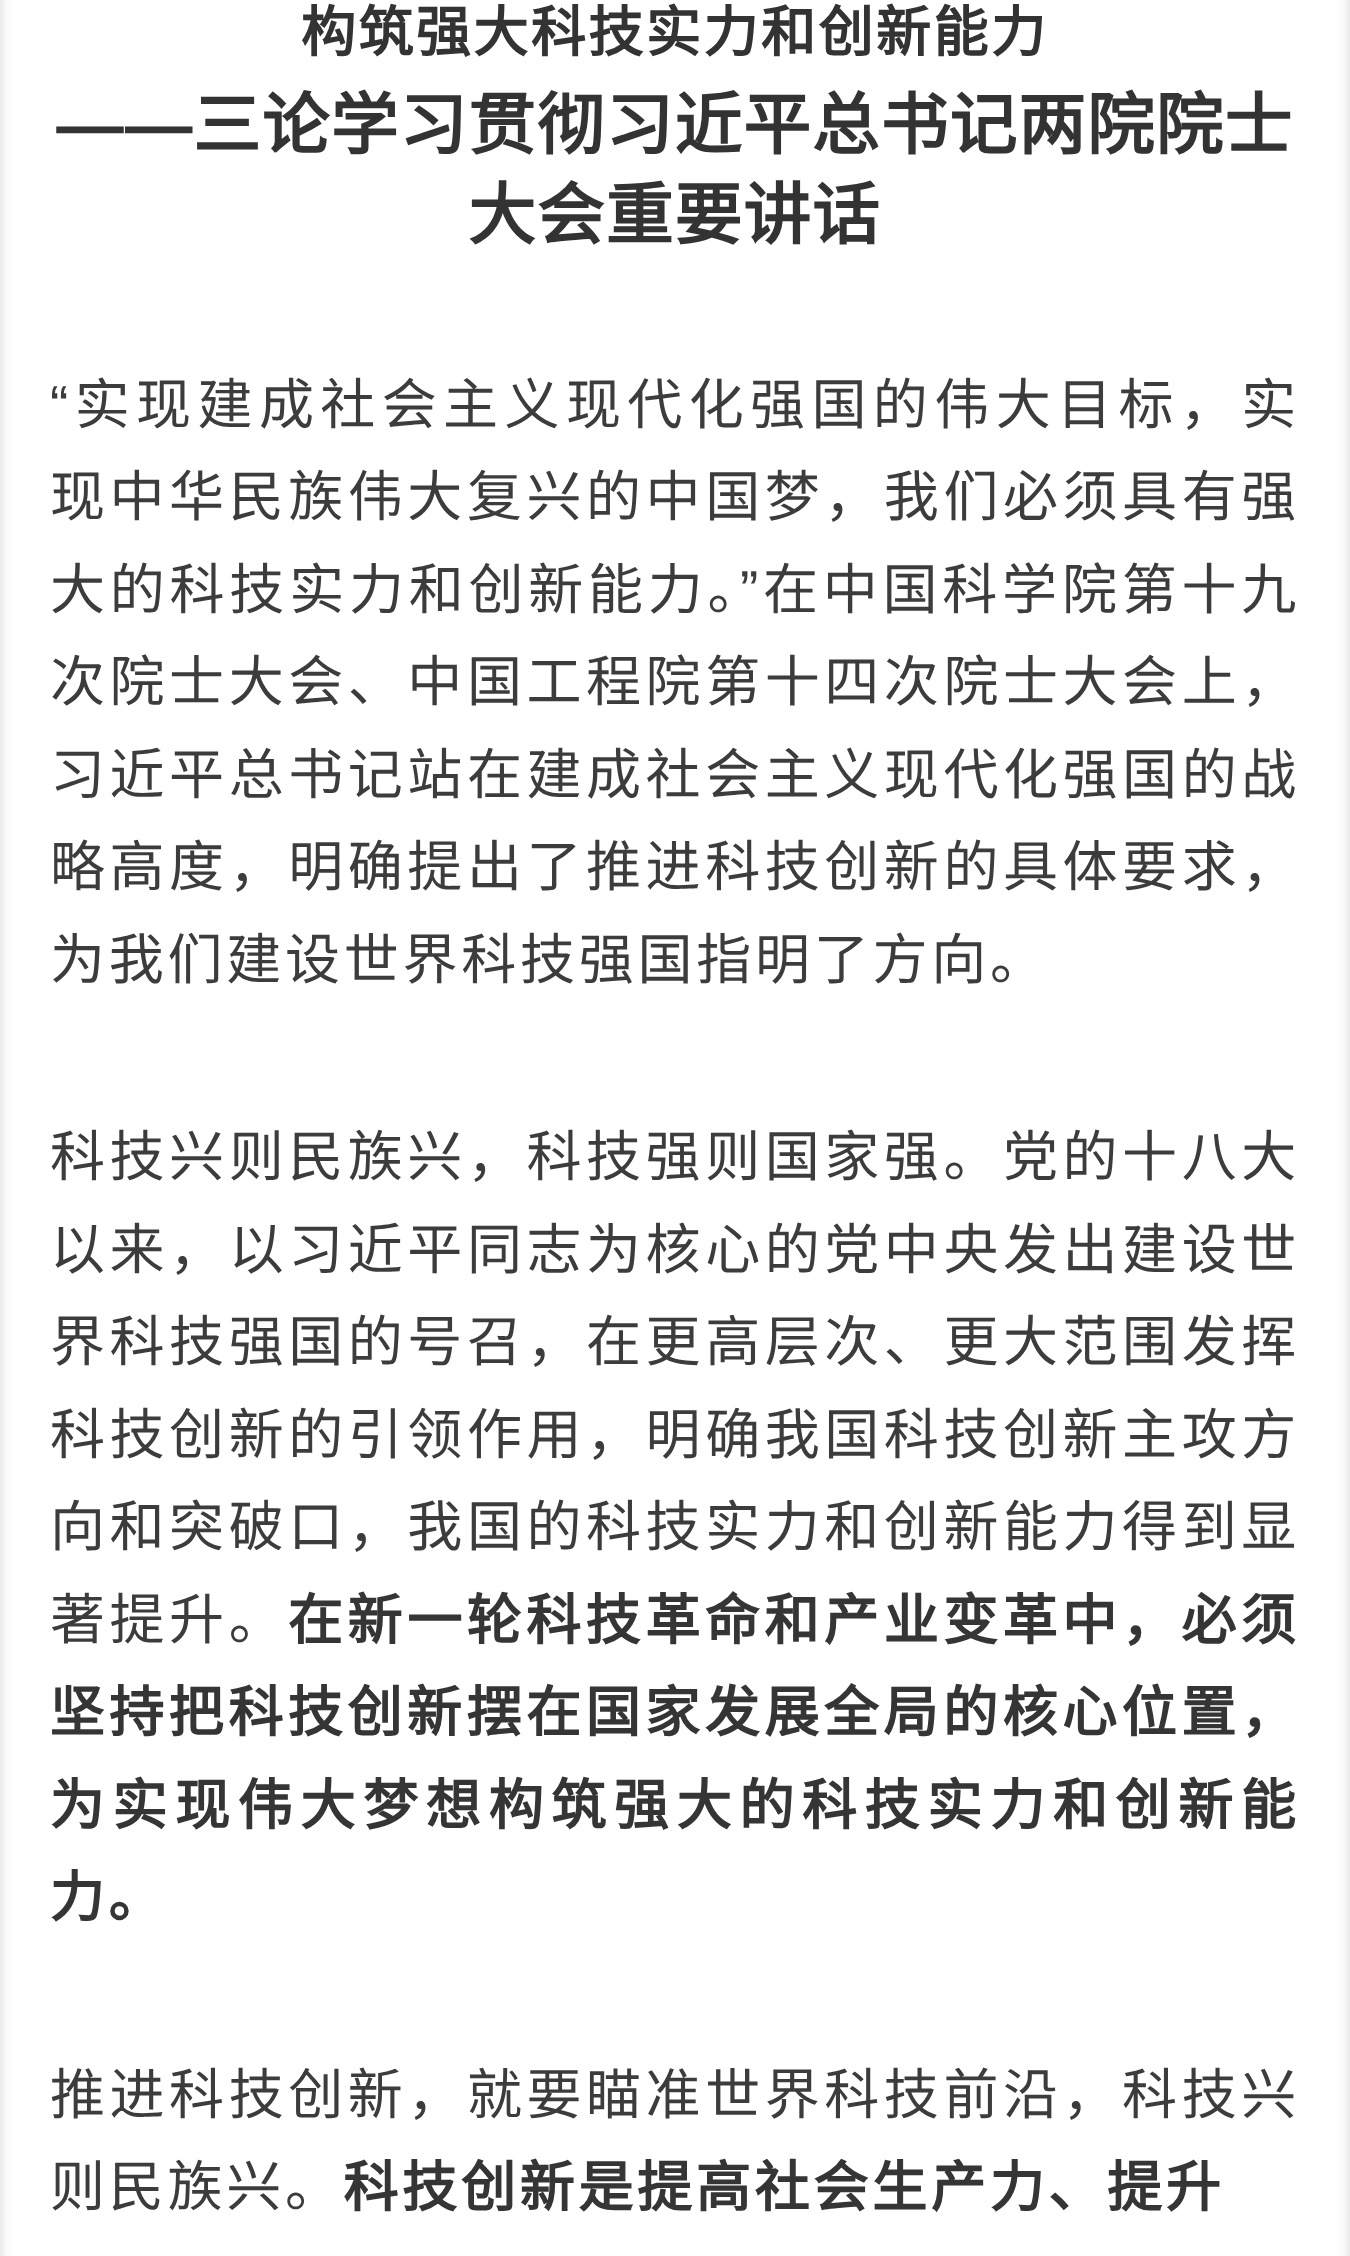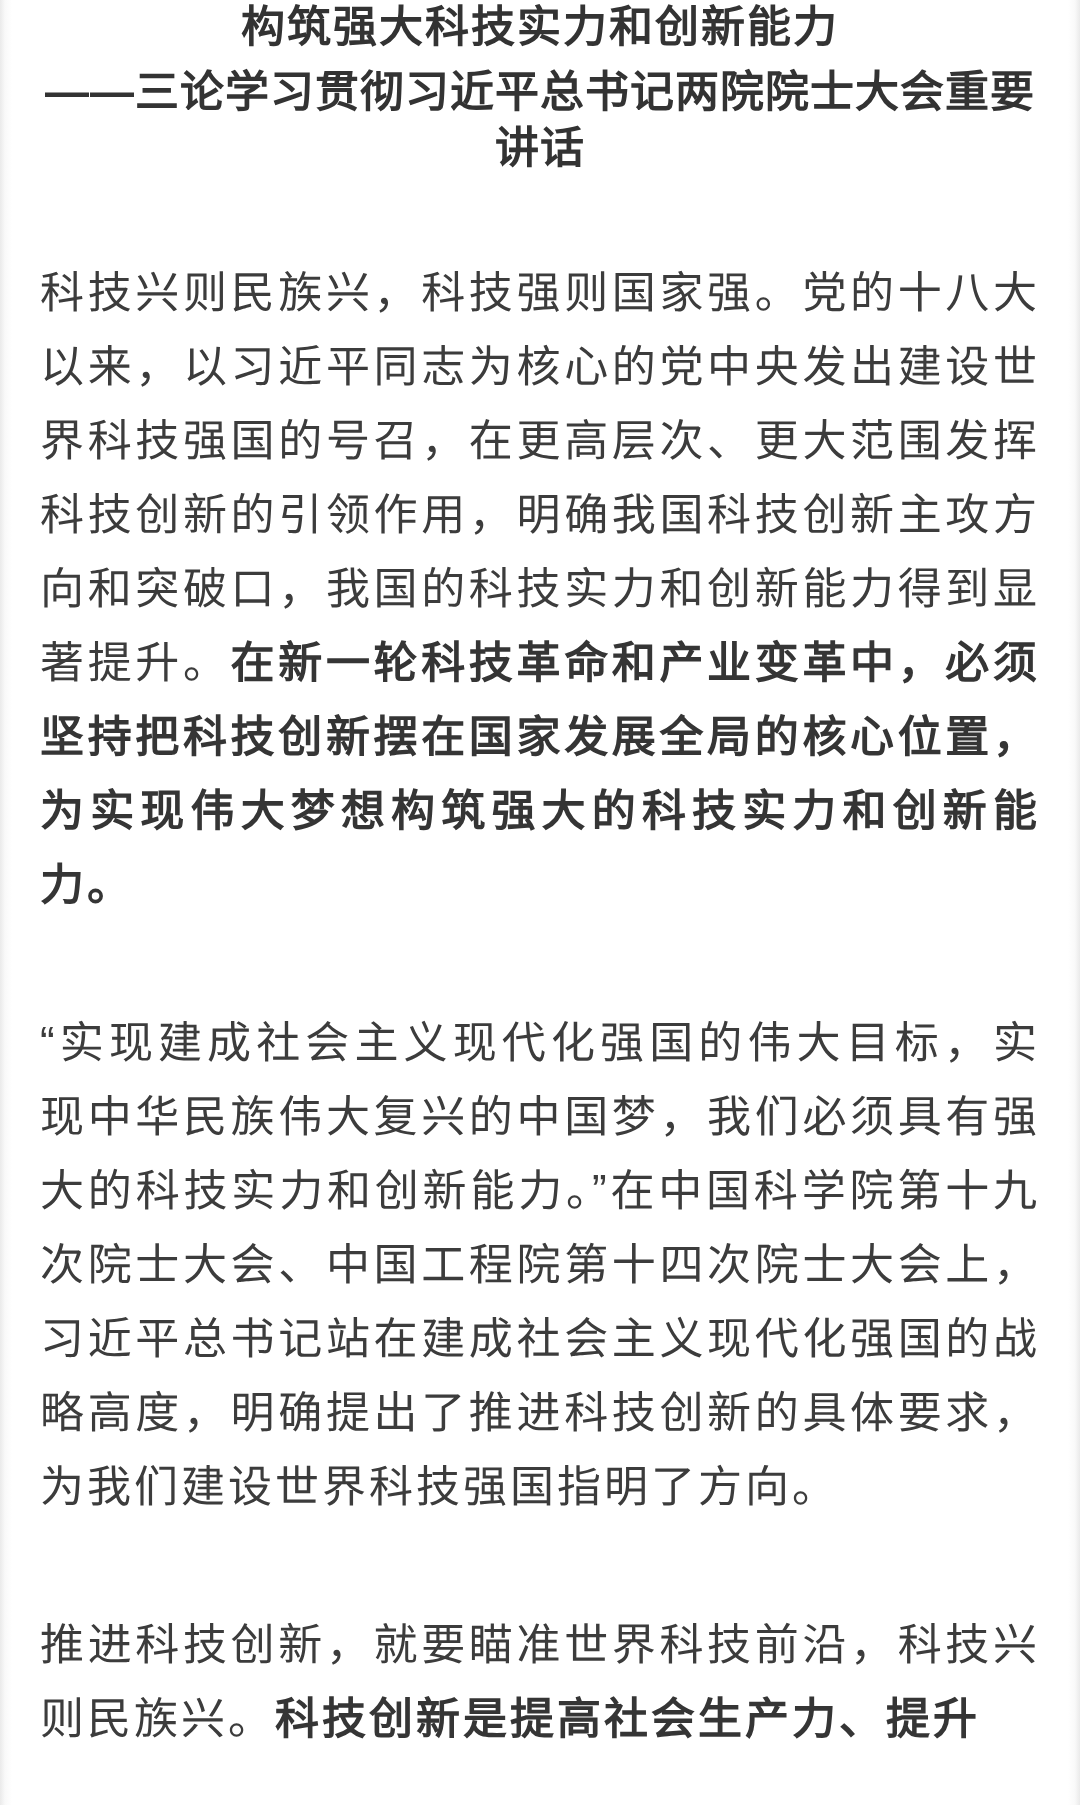--- a/index.html
+++ b/index.html
@@ -25,25 +25,25 @@
     margin: -10px 0 0 0;
     font-size: 44px;
     font-weight: 700;
     color: #333333;
     text-align: center;
     line-height: 74px;
     letter-spacing: 2px;
   }
   .article-subtitle {
     margin: 0;
-    font-size: 44px;
+    font-size: 54px;
     font-weight: 700;
     color: #333333;
     text-align: center;
-    line-height: 56px;
+    line-height: 72px;
     letter-spacing: 1px;
   }
   .para {
     margin: 84px 0 0 0;
     font-size: 44px;
     font-weight: 400;
     color: #3c3c3c;
     line-height: 74px;
     letter-spacing: 3px;
     text-align: justify;
@@ -60,19 +60,19 @@
 </style>
 </head>
 <body>
 
 <main class="article">
 
   <h1 class="article-title">构筑强大科技实力和创新能力</h1>
 
   <h2 class="article-subtitle">——三论学习贯彻习近平总书记两院院士大会重要讲话</h2>
 
+  <p class="para"><span>“实现建成社会主义现代化强国的伟大目标，实现中华民族伟大复兴的中国梦，我们必须具有强大的科技实力和创新能力。”在中国科学院第十九次院士大会、中国工程院第十四次院士大会上，习近平总书记站在建成社会主义现代化强国的战略高度，明确提出了推进科技创新的具体要求，为我们建设世界科技强国指明了方向。</span></p>
+
   <p class="para"><span>科技兴则民族兴，科技强则国家强。党的十八大以来，以习近平同志为核心的党中央发出建设世界科技强国的号召，在更高层次、更大范围发挥科技创新的引领作用，明确我国科技创新主攻方向和突破口，我国的科技实力和创新能力得到显著提升。</span><strong>在新一轮科技革命和产业变革中，必须坚持把科技创新摆在国家发展全局的核心位置，为实现伟大梦想构筑强大的科技实力和创新能力。</strong></p>
-
-  <p class="para"><span>“实现建成社会主义现代化强国的伟大目标，实现中华民族伟大复兴的中国梦，我们必须具有强大的科技实力和创新能力。”在中国科学院第十九次院士大会、中国工程院第十四次院士大会上，习近平总书记站在建成社会主义现代化强国的战略高度，明确提出了推进科技创新的具体要求，为我们建设世界科技强国指明了方向。</span></p>
 
   <p class="para"><span>推进科技创新，就要瞄准世界科技前沿，科技兴则民族兴。</span><strong>科技创新是提高社会生产力、提升</strong></p>
 
 </main>
 
 </body></html>

